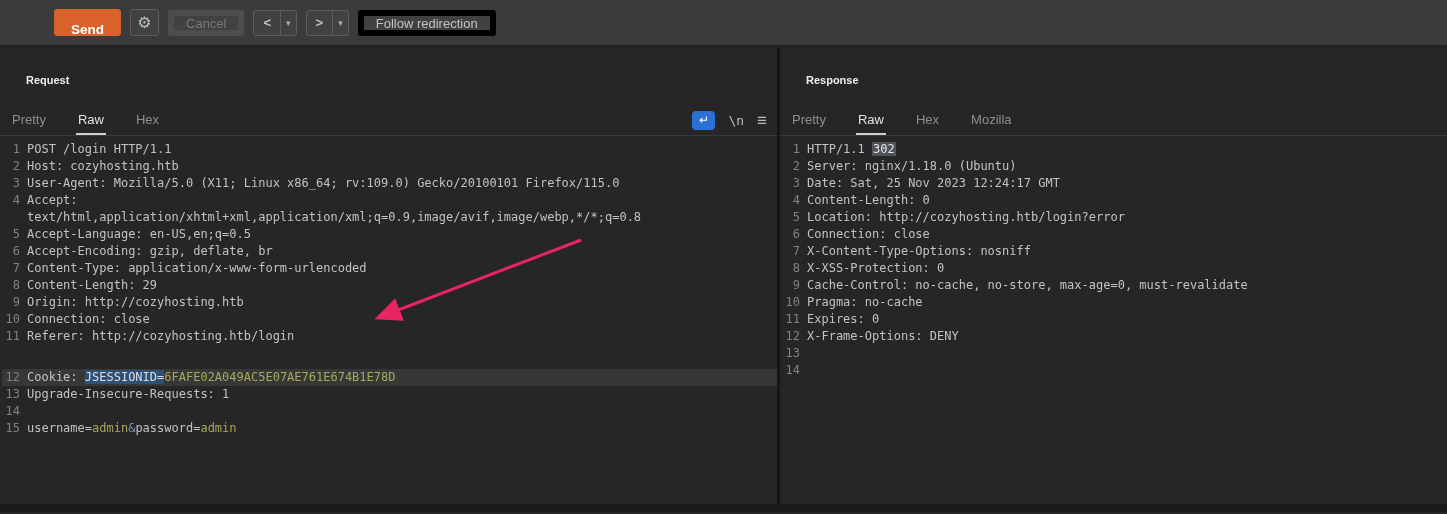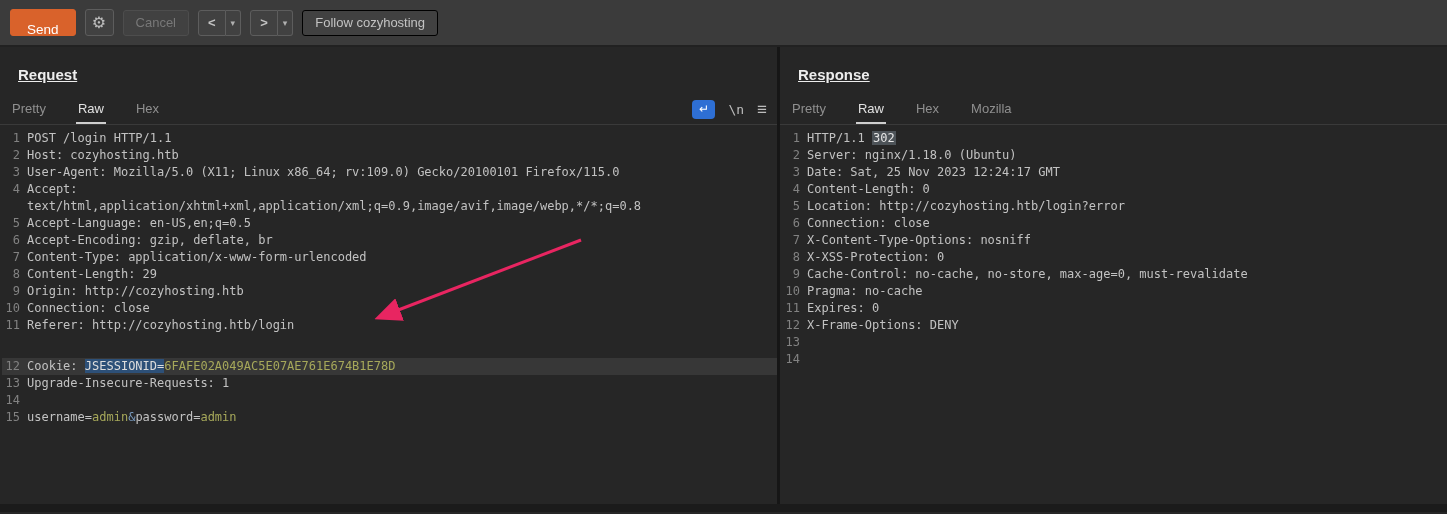--- a/index.html
+++ b/index.html
@@ -16,29 +16,30 @@
   body{
     width:1447px;height:514px;position:relative;overflow:hidden;
     background:#262626;font-family:"Liberation Sans",sans-serif;
   }
   
   .toolbar{
     height:47px;background:#3b3b3b;border-bottom:2px solid #212121;
     display:flex;align-items:center;gap:9px;padding:0 10px;
   }
   .tb-btn{
-    background:#414141;border:1px solid #000000;color:#c3c3c3;
+    background:#414141;border:6px solid #000000;color:#c3c3c3;
     font-size:13px;height:26px;padding:0 12px;border-radius:3px;
     font-family:"Liberation Sans",sans-serif;cursor:pointer;
   }
   .tb-btn.disabled{color:#787878;border-color:#4d4d4d;}
   .send-btn{
     background:var(--accent);border:1px solid var(--accent);color:#ffffff;
-    font-weight:normal;font-size:13.5px;height:27px;padding:12px 16px;border-radius:3px;cursor:pointer;
+    font-weight:bold;font-size:13.5px;height:27px;padding:12px 16px;border-radius:3px;cursor:pointer;
     font-family:"Liberation Sans",sans-serif;
+    margin-left:44px;
   }
   .gear-btn{
     width:29px;height:27px;background:#414141;border:1px solid #5d5d5d;border-radius:3px;
     color:#bdbdbd;font-size:16px;line-height:25px;text-align:center;padding:0;cursor:pointer;
   }
   .split{display:flex;}
   .split .main{
     background:#414141;border:1px solid #5d5d5d;color:#c3c3c3;height:26px;
     padding:0 9px;border-radius:3px 0 0 3px;font-size:13px;font-weight:bold;cursor:pointer;
   }
@@ -46,21 +47,21 @@
     background:#414141;border:1px solid #5d5d5d;border-left:none;color:#b0b0b0;height:26px;
     padding:0 5px;border-radius:0 3px 3px 0;font-size:9px;cursor:pointer;
   }
   
   .panels{display:flex;height:457px;}
   .panel{background:#262626;display:flex;flex-direction:column;min-width:0;}
   .panel.request{flex:0 0 777px;}
   .panel.response{flex:1;}
   .vdivider{width:3px;background:#161616;}
   .panel-title{
-    margin:8px;padding:11px 10px 3px;font-size:15px;font-weight:bold;color:#ededed;text-decoration:underline;
+    margin:16px;padding:11px 10px 3px;font-size:11px;font-weight:bold;color:#ededed;
   }
   .tabbar{
     display:flex;align-items:center;justify-content:space-between;
     padding:0 10px;border-bottom:1px solid #3a3a3a;height:31px;flex:0 0 31px;
   }
   .tabs{display:flex;gap:28px;height:100%;}
   .tab{
     color:#8f8f8f;font-size:13px;line-height:29px;height:100%;padding:0 2px;cursor:pointer;
     border-bottom:2px solid transparent;
   }
@@ -113,21 +114,21 @@
       <button class="dd">
         <span>▾</span>
       </button>
     </div>
     <div class="split">
       <button class="main">&gt;</button>
       <button class="dd">
         <span>▾</span>
       </button>
     </div>
-    <button class="tb-btn">Follow cozyhosting</button>
+    <button class="tb-btn">Follow redirection</button>
   </div>
 
   <div class="panels">
 
     <section class="panel request">
       <h2 class="panel-title">Request</h2>
       <div class="tabbar">
         <div class="tabs" id="req-tabs">
             <span class="tab">Pretty</span>
             <span class="tab selected">Raw</span>

